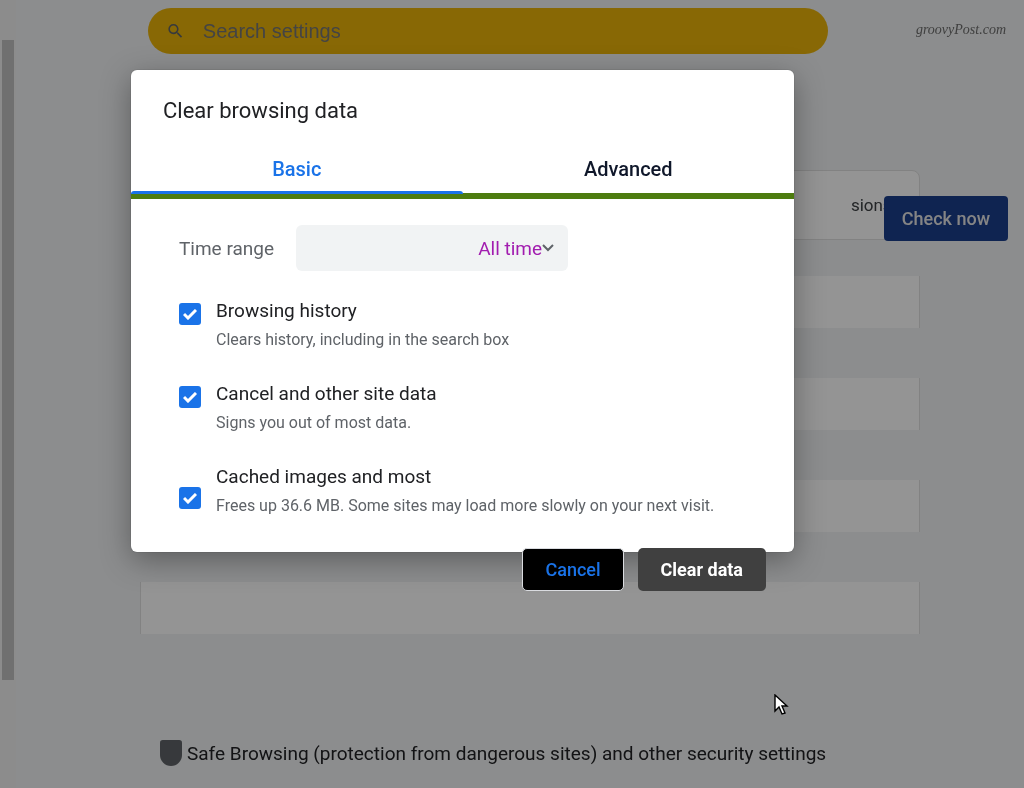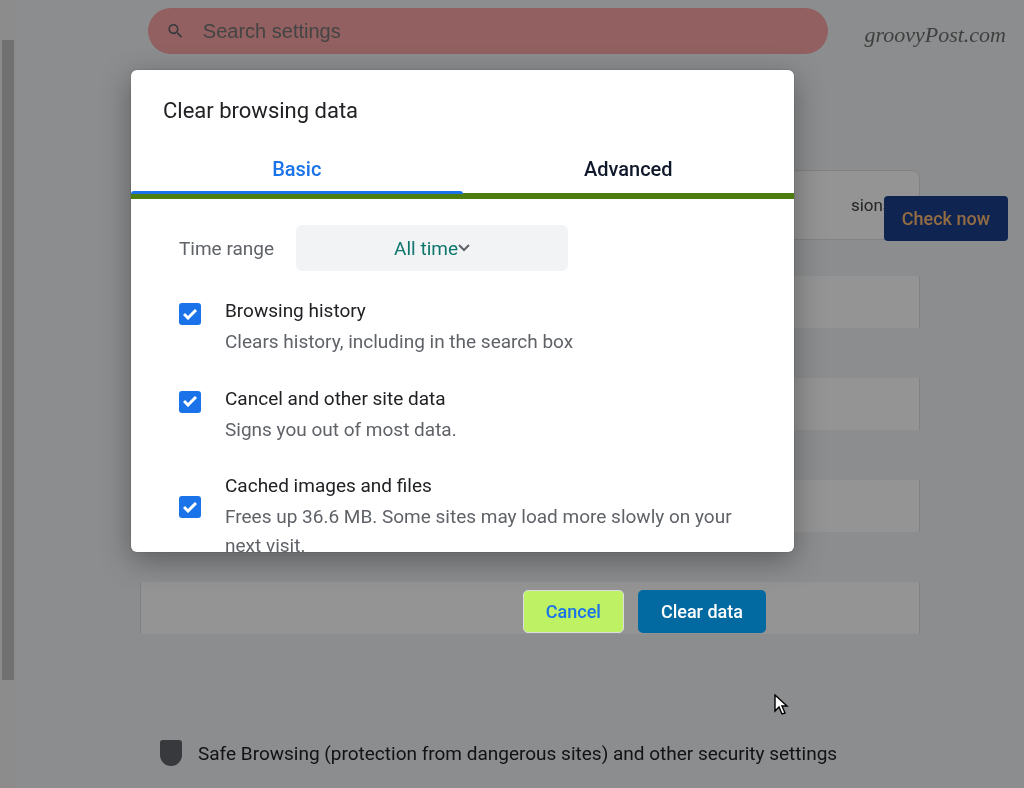--- a/index.html
+++ b/index.html
@@ -13,50 +13,50 @@
     filter: brightness(0.58);
   }
   .scrollgutter {
     position:absolute; left:0; top:0; width:16px; height:788px; background:#f1f1f1;
   }
   .scrollthumb {
     position:absolute; left:2px; top:40px; width:12px; height:640px; background:#c1c1c1;
   }
   .searchbar {
     position: absolute; top: 8px; left: 148px; width: 680px; height: 46px;
-    background: #fca5a5; border-radius: 23px; display:flex; align-items:center;
+    background: #eab308; border-radius: 23px; display:flex; align-items:center;
     padding: 0 18px; color:#5f6368;
   }
   .searchbar .sicon { width:20px; height:20px; margin-right:18px; }
   .searchbar input {
     border:none; background:transparent; font-size:20px; color:#5f6368;
     outline:none; width:100%;
   }
   .watermark {
     position:absolute; top:22px; right:18px; font-family: Georgia, 'Times New Roman', serif;
-    font-style: italic; font-size: 22px; color:#6d6d6d;
+    font-style: italic; font-size: 14px; color:#6d6d6d;
   }
   .card {
     position:absolute; left:140px; width:780px; background:#fff; border:1px solid #e0e0e0;
     border-radius:8px; padding:18px 24px; color:#202124; font-size:17px;
   }
   .card-top { top:170px; height:70px; display:flex; justify-content:space-between; align-items:center; }
   .card-top .ext-text { color:#3c4043; }
   .cn {
     position:absolute; top:196px; right:16px;
-    background:#1a3e8c; color:#fdba74; font-size:18px; font-weight:500;
+    background:#1a3e8c; color:#e5e5e5; font-size:18px; font-weight:500;
     padding:12px 18px; border-radius:4px;
   }
   .bg-line {
     position:absolute; left:140px; width:780px; height:52px; background:#fff;
     border-left:1px solid #e0e0e0; border-right:1px solid #e0e0e0;
   }
   .safeb {
     position:absolute; left:160px; top:740px; font-size:19px; color:#202124;
-    display:flex; align-items:center; gap:16px;
+    display:flex; align-items:center; gap:5px;
   }
   .shield {
     width:22px; height:26px; background:#5f6368; border-radius:3px 3px 12px 12px;
   }
 
   
   .modal {
     position:absolute; left:131px; top:70px; width:663px; height:482px;
     background:#fff; border-radius:6px;
     box-shadow: 0 8px 30px rgba(0,0,0,0.35), 0 0 0 1px rgba(0,0,0,0.05);
@@ -74,46 +74,46 @@
   }
   .tab.active { color:#1a73e8; }
   .tab.active::after {
     content:""; position:absolute; left:0; right:0; bottom:-1px; height:3px;
     background:#1a73e8; border-radius:3px 3px 0 0;
   }
   .body { padding: 20px 32px 0 32px; flex:1;margin-left:16px; }
   .timerange-row { display:flex; align-items:center; gap:22px; margin: 6px 0 28px 0; }
   .timerange-label { color:#5f6368; font-size:19px; }
   .select {
-    display:flex; align-items:center; justify-content:center;
+    display:flex; align-items:center; justify-content:flex-end;
     width:272px; height:46px; background:#f1f3f4; border-radius:6px;
-    padding:0 14px; cursor:pointer; color:#0f766e; font-size:19px;
+    padding:0 14px; cursor:pointer; color:#a21caf; font-size:19px;
   }
   .select svg { fill:#5f6368; }
   .opt {
-    display:flex; gap:24px; margin-bottom:30px; align-items:flex-start;
+    display:flex; gap:15px; margin-bottom:30px; align-items:flex-start;
   }
   .chk {
     width:22px; height:22px; border-radius:3px; background:#1a73e8;
     display:flex; align-items:center; justify-content:center; flex-shrink:0;
     margin-top:4px; cursor:pointer;
   }
   .chk svg { stroke:#fff; stroke-width:3; fill:none; }
   .opt-text .t { font-size:19px; color:#202124; margin-bottom:6px; }
-  .opt-text .d { font-size:19px; color:#5f6368; line-height:1.5; }
+  .opt-text .d { font-size:16px; color:#5f6368; line-height:1.5; }
   .actions {
     display:flex; justify-content:flex-end; gap:14px;
     padding: 0 28px 26px 28px;
   }
   .btn {
     font-size:18px; font-weight:500; padding:10px 22px; border-radius:5px;
     cursor:pointer; border:1px solid transparent;
   }
-  .btn-cancel { background:#bef264; color:#1a73e8; border-color:#dadce0; }
-  .btn-primary { background:#0369a1; color:#fff; }
+  .btn-cancel { background:#000000; color:#1a73e8; border-color:#dadce0; }
+  .btn-primary { background:#404040; color:#fff;font-weight:bold; }
 
   .cursor {
     position:absolute; left:772px; top:694px; width:18px; height:22px;
     pointer-events:none;
   }
 </style>
 </head>
 <body>
 
 <div class="backdrop">
@@ -191,21 +191,21 @@
       </div>
     </div>
 
     <div class="opt">
       <div class="chk" style="margin-top:22px">
         <svg width="14" height="11" viewBox="0 0 14 11">
             <path d="M1 5l4 4 8-8"></path>
           </svg>
       </div>
       <div class="opt-text">
-        <div class="t">Cached images and files</div>
+        <div class="t">Cached images and most</div>
         <div class="d">Frees up 36.6 MB. Some sites may load more slowly on your next visit.</div>
       </div>
     </div>
   </div>
 
   <div class="actions">
     <div class="btn btn-cancel">Cancel</div>
     <div class="btn btn-primary">Clear data</div>
   </div>
 </div>

